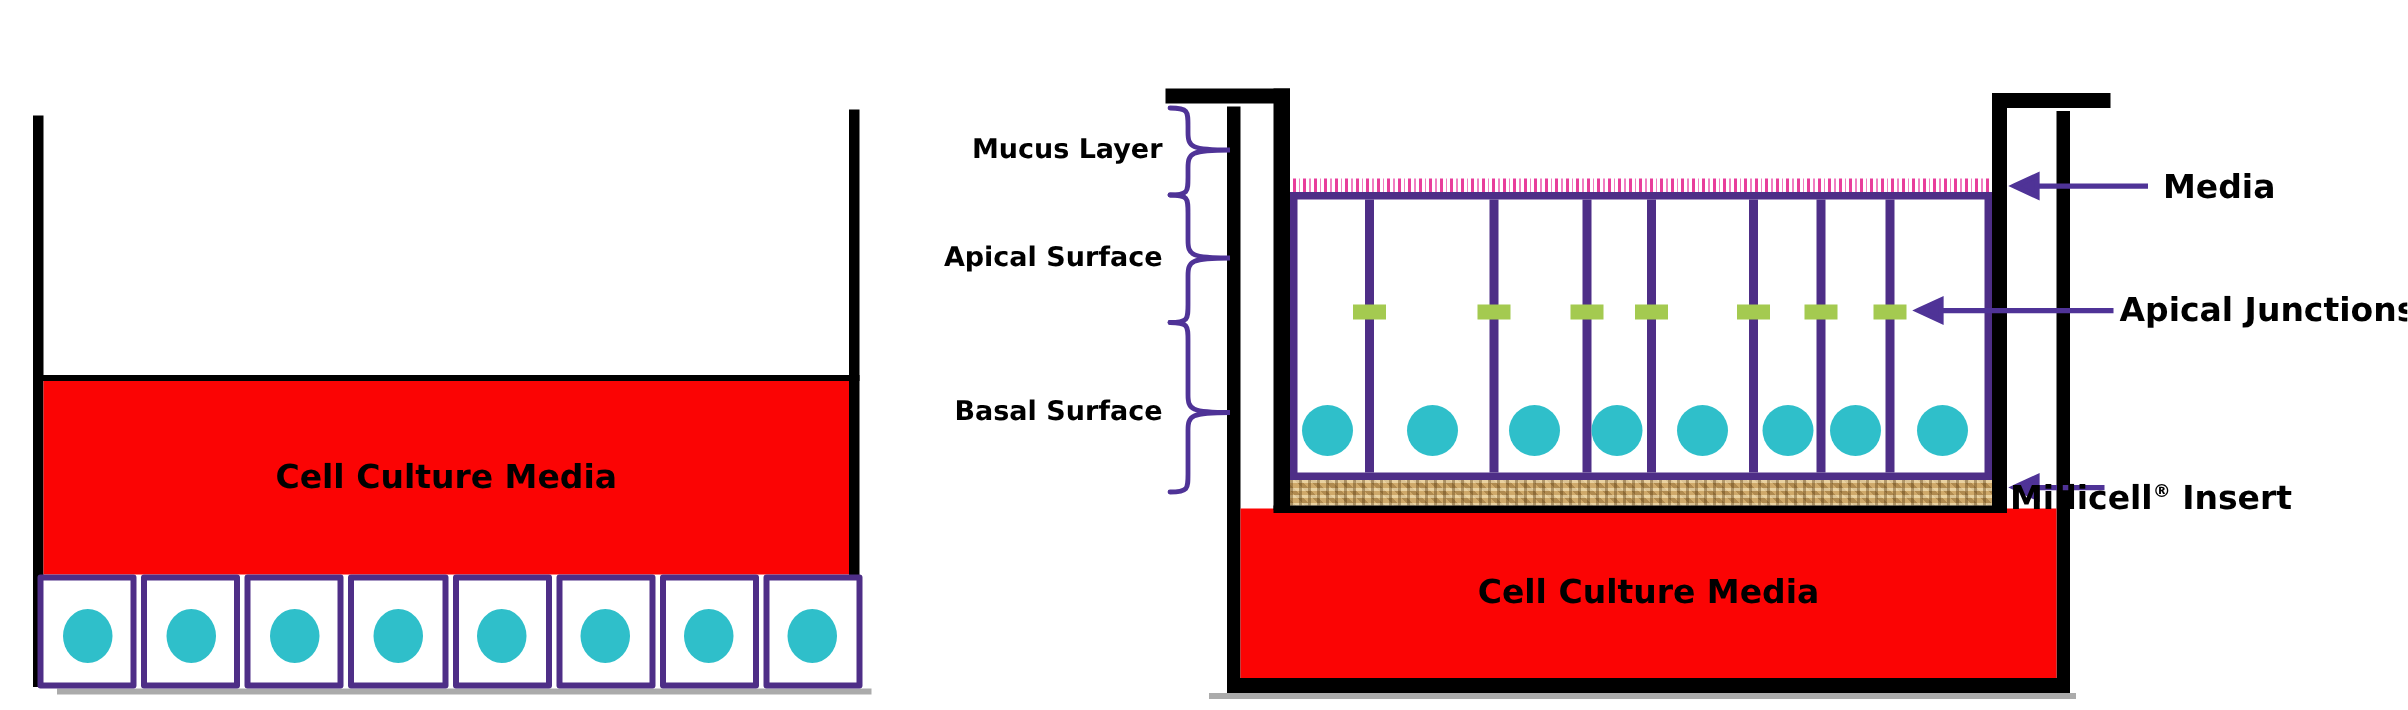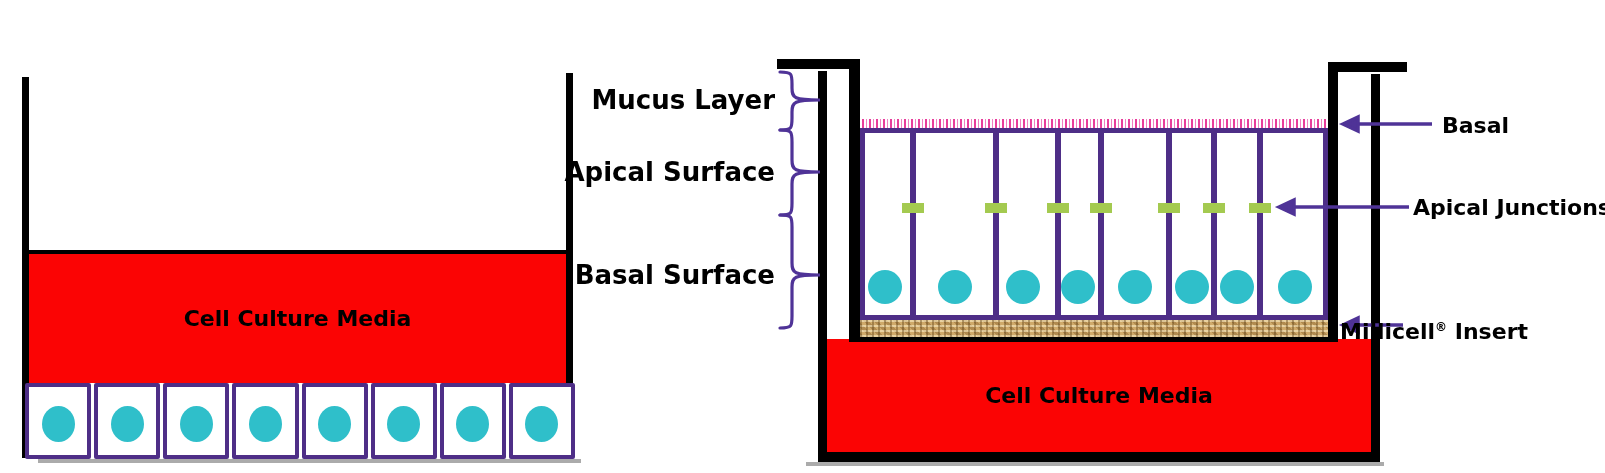--- a/index.html
+++ b/index.html
@@ -64,21 +64,21 @@
   .rnucleus{position:absolute;width:34px;height:34px;border-radius:50%;background:#2fbfca;}
   .cilia{
     left:862px;top:119px;width:466px;height:10px;z-index:3;
     background:
       repeating-linear-gradient(90deg,
         #e83d9b 0 2px, rgba(0,0,0,0) 2px 4px,
         #f07fc2 4px 5px, rgba(0,0,0,0) 5px 7px);
   }
 
   
-  .lbl{white-space:nowrap;z-index:5;font-size:26px;line-height:24px;}
+  .lbl{white-space:nowrap;z-index:5;font-size:18px;line-height:24px;}
   .air-label{left:860px;top:72px;width:486px;text-align:center;font-size:22px;z-index:5;}
   .left-lbl{right:830px;text-align:right;}
   .lbl-mucus {top:88px;}
   .lbl-apical{top:160px;}
   .lbl-basal {top:263px;}
   .right-lbl{font-size:22px;line-height:25px;}
   .lbl-cilia    {left:1442px;top:113px;}
   .lbl-tj       {left:1413px;top:195px;}
   .lbl-millicell{left:1340px;top:315px;}
   .lbl-millicell sup{font-size:12px;}
@@ -161,21 +161,21 @@
       <div class="rnucleus" style="left: 196px; top: 137px;"></div>
       <div class="rnucleus" style="left: 253px; top: 137px;"></div>
       <div class="rnucleus" style="left: 310px; top: 137px;"></div>
       <div class="rnucleus" style="left: 355px; top: 137px;"></div>
       <div class="rnucleus" style="left: 413px; top: 137px;"></div>
     </div>
 
   <div class="abs lbl left-lbl lbl-mucus">Mucus Layer</div>
   <div class="abs lbl left-lbl lbl-basal">Basal Surface</div>
   <div class="abs lbl left-lbl lbl-apical">Apical Surface</div>
-  <div class="abs lbl right-lbl lbl-cilia">Basal</div>
+  <div class="abs lbl right-lbl lbl-cilia">Media</div>
   <div class="abs lbl right-lbl lbl-tj">Apical Junctions</div>
   <div class="abs lbl right-lbl lbl-millicell"><span>Millicell</span><sup>®</sup><span> Insert</span></div>
 
   <svg class="overlay" style="left:776px;top:66px;" width="50" height="268" viewBox="0 0 50 268">
     <g fill="none" stroke="#4f3397" stroke-width="3.2" stroke-linecap="round">
       <path d="M4 6 C16 6 16 8 16 18 L16 22 C16 32 18 34 44 34 C18 34 16 36 16 46 L16 52 C16 62 16 64 4 64"></path>
       <path d="M4 64 C16 64 16 66 16 76 L16 94 C16 104 18 106 44 106 C18 106 16 108 16 118 L16 137 C16 147 16 149 4 149"></path>
       <path d="M4 149 C16 149 16 151 16 161 L16 197 C16 207 18 209 44 209 C18 209 16 211 16 221 L16 250 C16 260 16 262 4 262"></path>
     </g>
   </svg>

